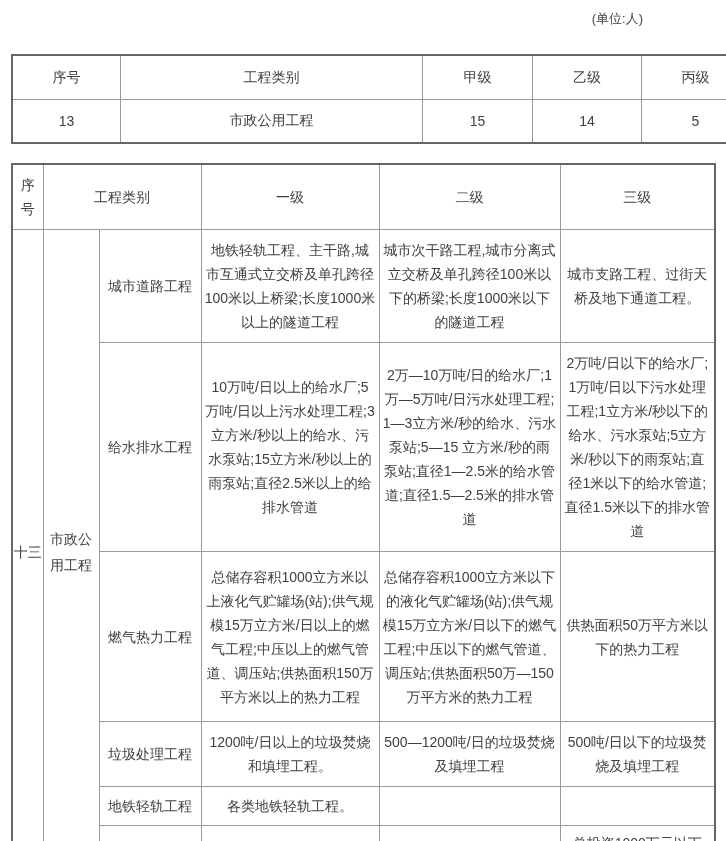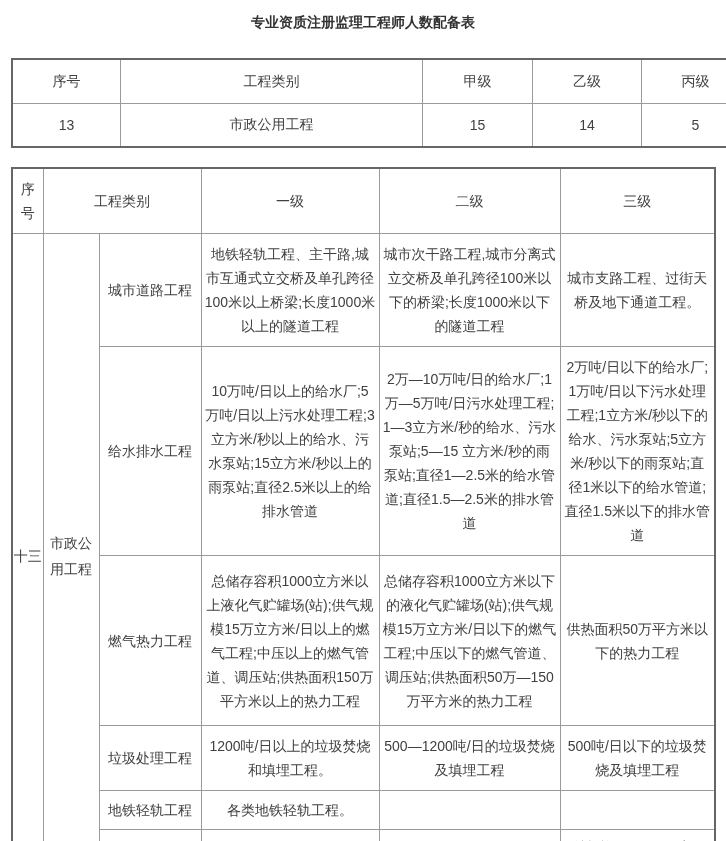--- a/index.html
+++ b/index.html
@@ -66,22 +66,22 @@
   #grade-table tr.r5 td{line-height:22px;}
   #grade-table tr.r6{height:50px;}
   #grade-table tr.r6 td:nth-child(3){vertical-align:bottom;padding-bottom:8px;}
   #grade-table tr.r6 td:nth-child(4){vertical-align:top;padding-top:5px;}
 </style>
 </head>
 <body>
 
 <div class="doc">
 
-  <div class="title title-1">专业资质注册监理工程师人数配备表</div>
 
+  <div class="unit-note">(单位:人)</div>
 
   <table id="staffing-table">
     <thead>
       <tr>
         <th class="c-serial">序号</th>
         <th class="c-cat">工程类别</th>
         <th class="c-a">甲级</th>
         <th class="c-b">乙级</th>
         <th class="c-c">丙级</th>
       </tr>

